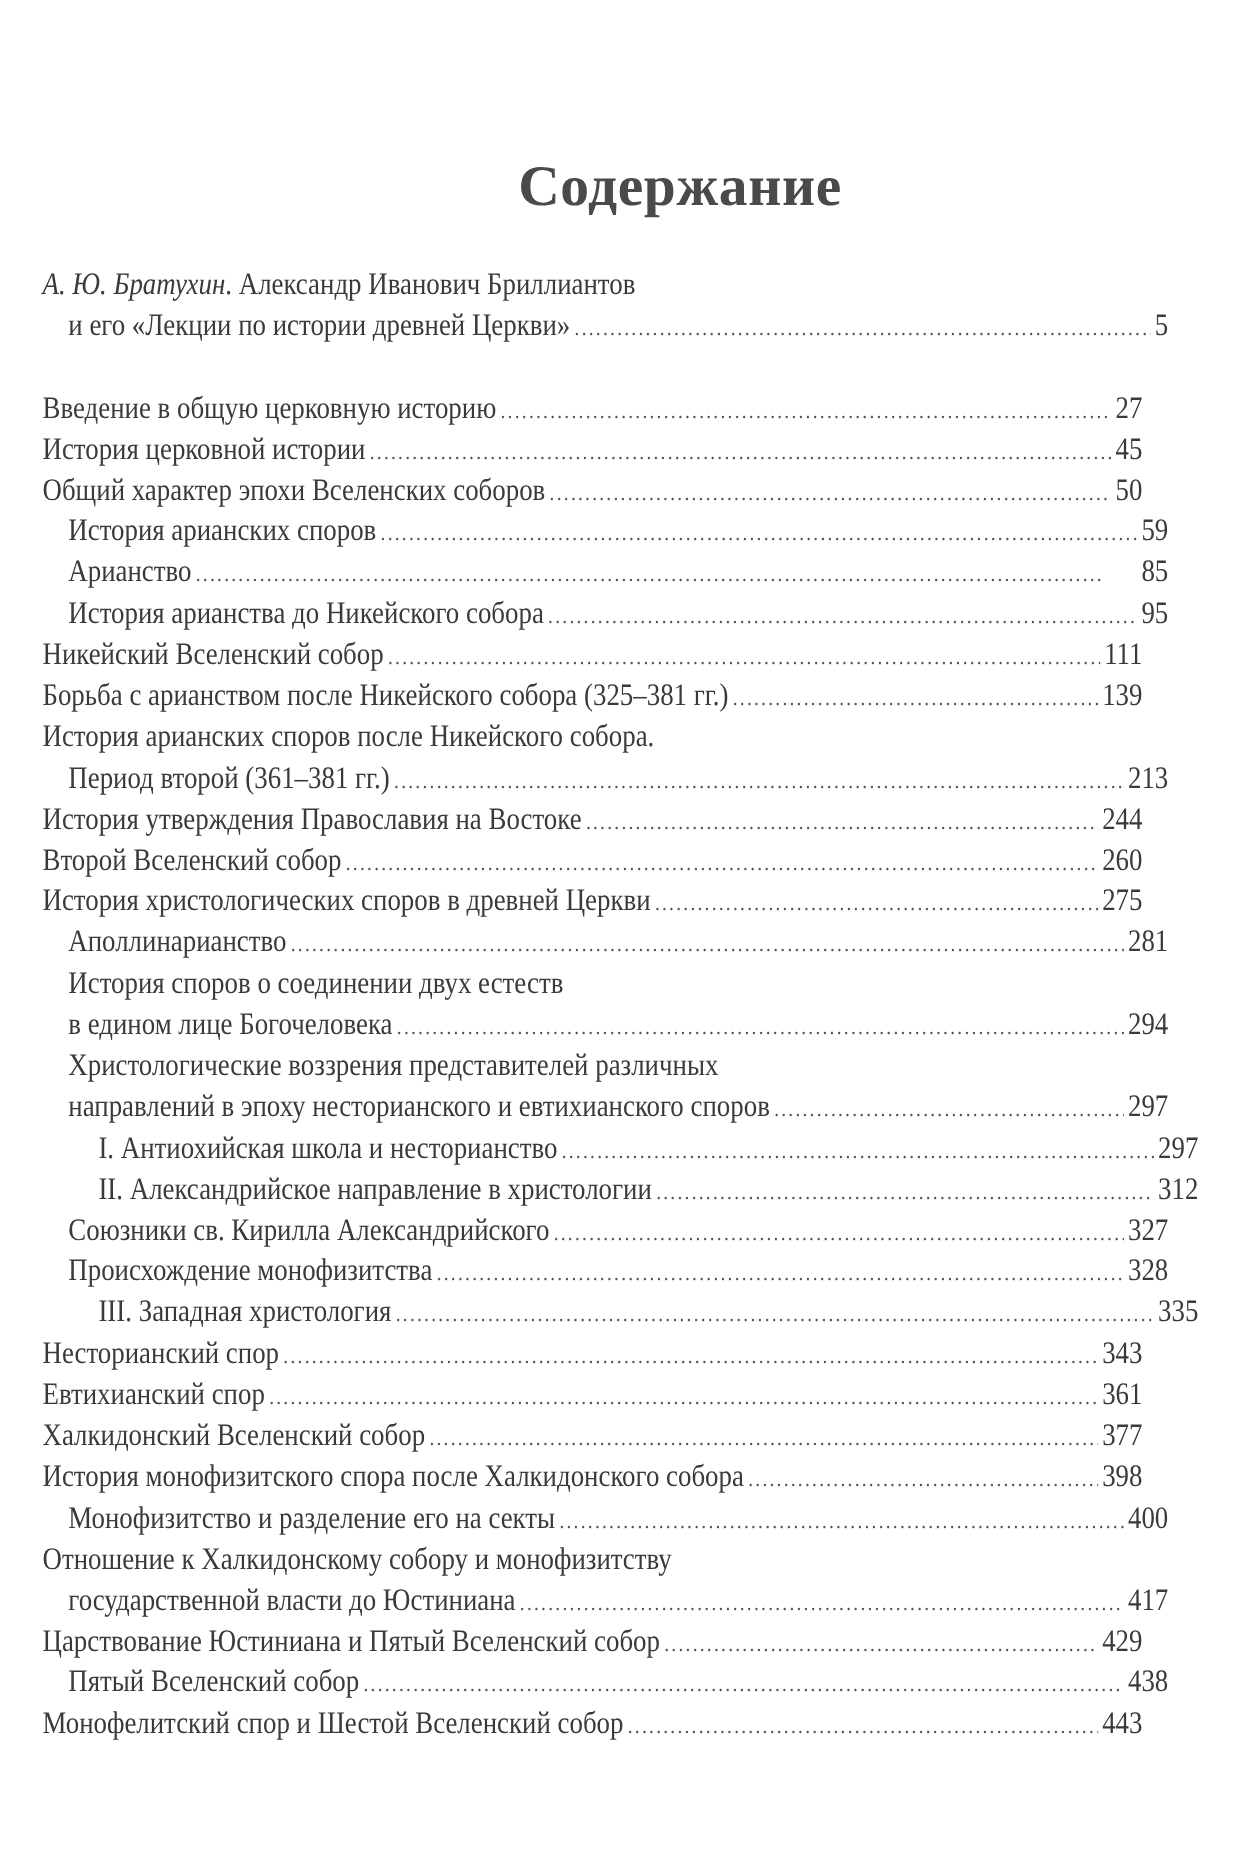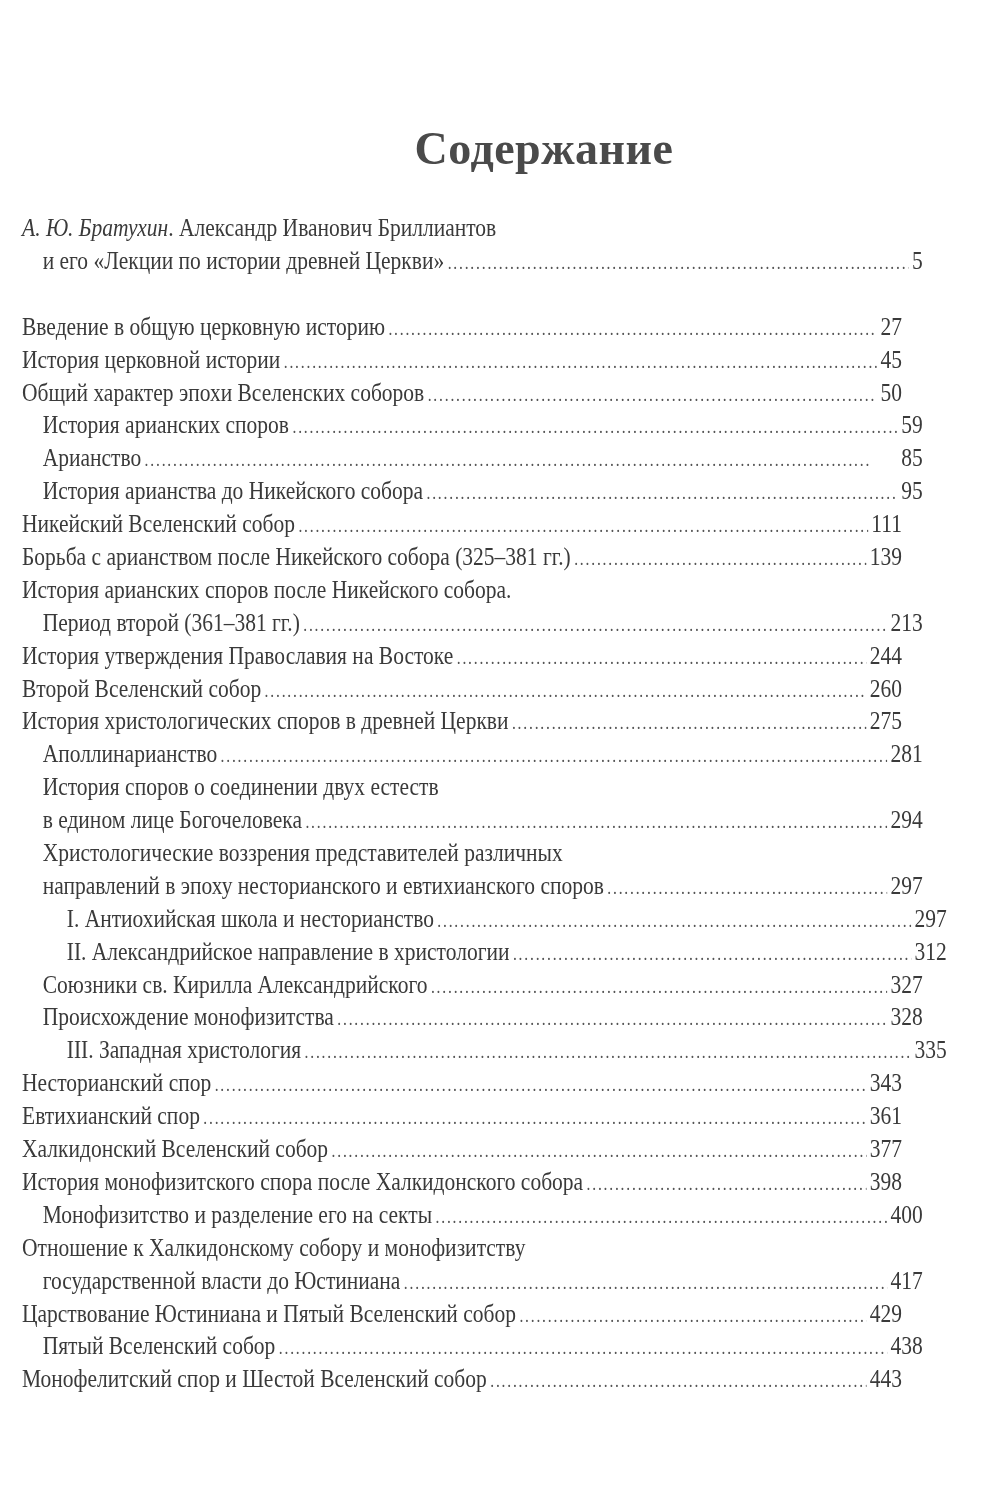--- a/index.html
+++ b/index.html
@@ -22,21 +22,21 @@
       width: 1000px;
       text-align: center;
       font-size: 46px;
       font-weight: bold;
       color: #4a4a4a;
       letter-spacing: 0.5px;
       margin-left: 44px;
     }
     .toc {
       position: absolute;
-      left: 22px;
+      left: 34px;
       top: 212px;
       width: 880px;
     }
     .line {
       display: flex;
       align-items: baseline;
       height: 32.9px;
       font-size: 25px;
       line-height: 32.9px;
       white-space: nowrap;

